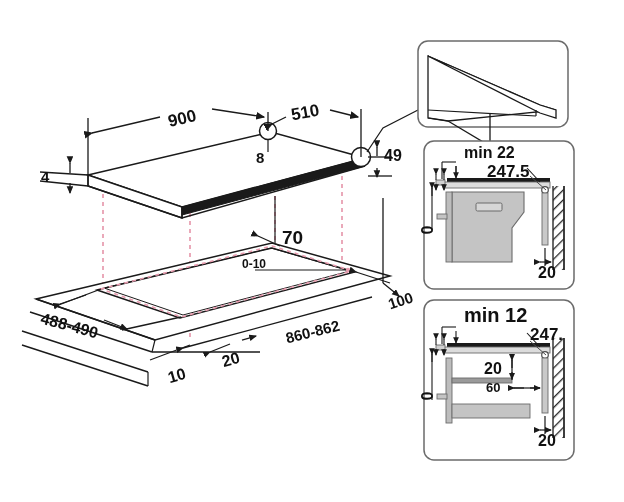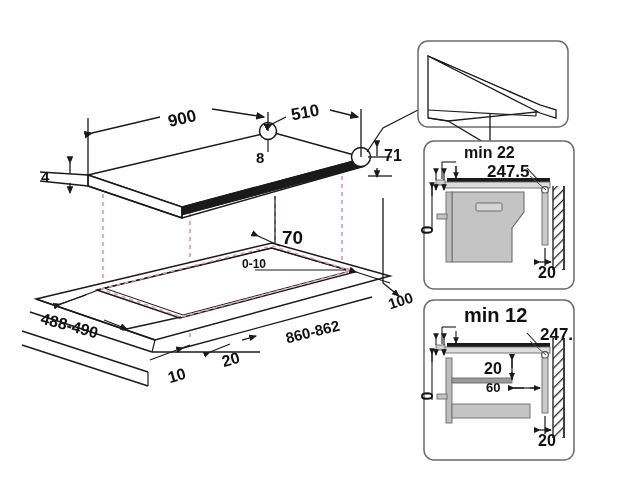--- a/index.html
+++ b/index.html
@@ -260,21 +260,21 @@
   </svg>
 
   <div class="lbl" style="left:168px;top:110px;font-size:17px;transform:rotate(-13deg);">900</div>
 
   <div class="lbl" style="left:291px;top:104px;font-size:17px;transform:rotate(-10deg);">510</div>
 
   <div class="lbl" style="left:41px;top:169px;font-size:15px;">4</div>
 
   <div class="lbl" style="left:256px;top:150px;font-size:15px;">8</div>
 
-  <div class="lbl" style="left:384px;top:148px;font-size:16px;">71</div>
+  <div class="lbl" style="left:384px;top:148px;font-size:16px;">49</div>
 
   <div class="lbl" style="left:282px;top:228px;font-size:19px;">70</div>
 
   <div class="lbl" style="left:242px;top:258px;font-size:12px;">0-10</div>
 
   <div class="lbl" style="left:388px;top:293px;font-size:15px;transform:rotate(-18deg);">100</div>
 
   <div class="lbl" style="left:40px;top:318px;font-size:16px;transform:rotate(15deg);">488-490</div>
 
   <div class="lbl" style="left:285px;top:324px;font-size:15px;transform:rotate(-14deg);">860-862</div>
@@ -286,21 +286,21 @@
   <div class="lbl" style="left:464px;top:145px;font-size:16px;">min 22</div>
 
   <div class="lbl" style="left:487px;top:163px;font-size:17px;text-align:right;">247.5</div>
 
   <div class="lbl" style="left:424px;top:222px;font-size:16px;transform:rotate(-90deg);">0</div>
 
   <div class="lbl" style="left:538px;top:265px;font-size:16px;">20</div>
 
   <div class="lbl" style="left:464px;top:305px;font-size:20px;">min 12</div>
 
-  <div class="lbl" style="left:530px;top:326px;font-size:17px;margin-left:10px;">247.</div>
+  <div class="lbl" style="left:530px;top:326px;font-size:17px;">247.</div>
 
   <div class="lbl" style="left:424px;top:388px;font-size:16px;transform:rotate(-90deg);">0</div>
 
   <div class="lbl" style="left:484px;top:361px;font-size:16px;">20</div>
 
   <div class="lbl" style="left:486px;top:381px;font-size:13px;">60</div>
 
   <div class="lbl" style="left:538px;top:433px;font-size:16px;">20</div>
 
 </div>

